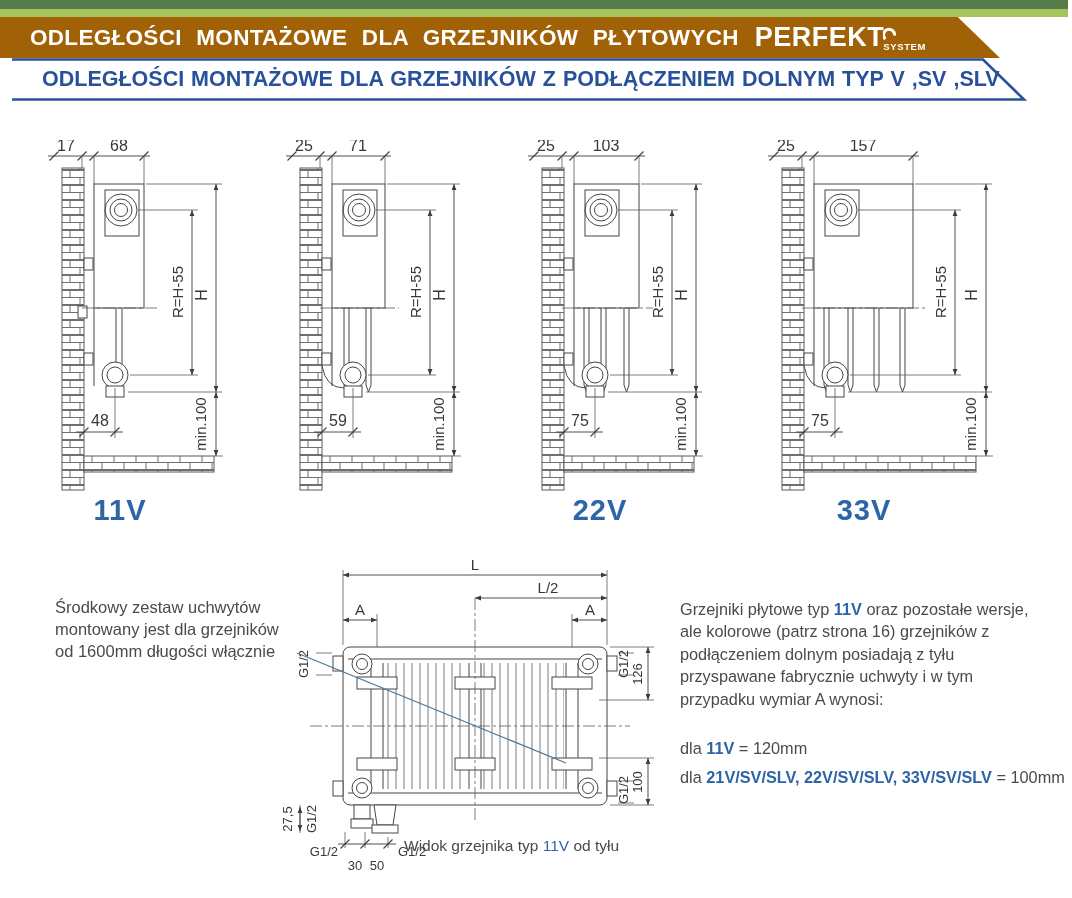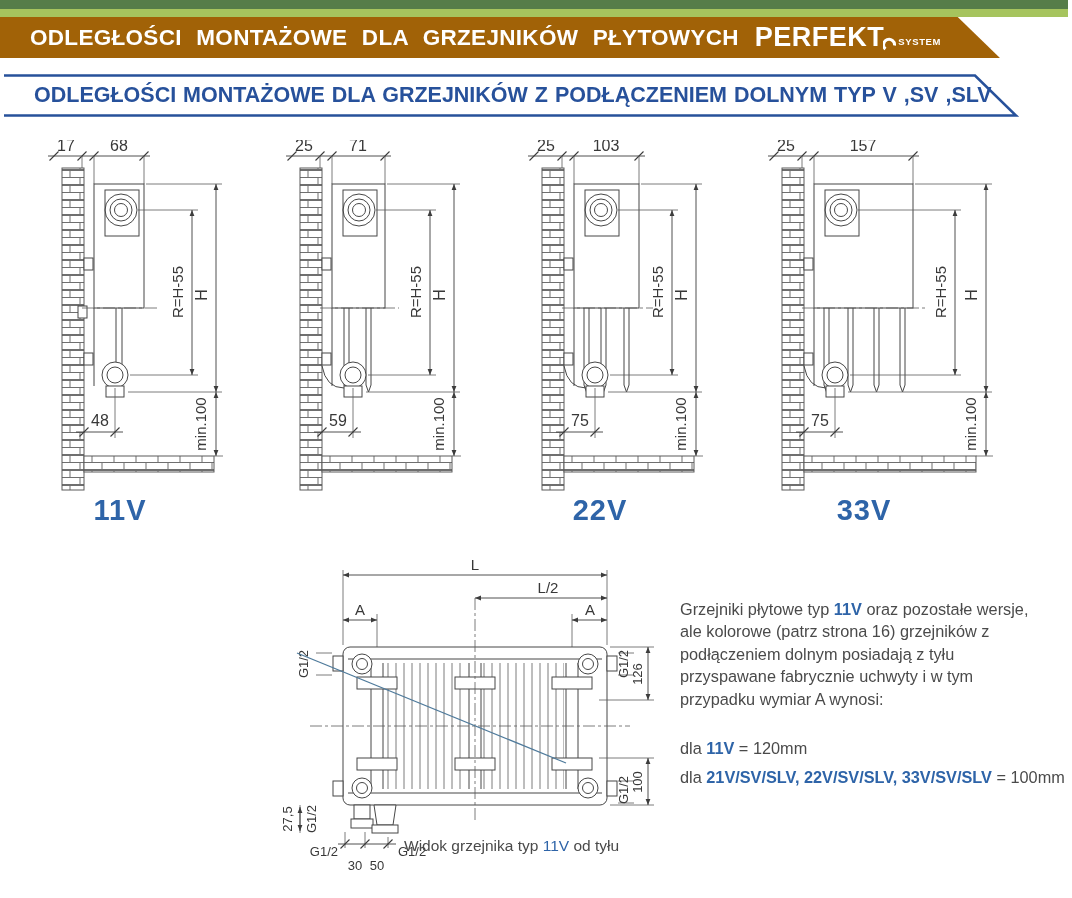--- a/index.html
+++ b/index.html
@@ -17,23 +17,23 @@
     background:#a16207;
     clip-path:polygon(0 0, 95.2% 0, 99.4% 100%, 0 100%);
     display:flex; align-items:center;
   }
   .banner-title {
     margin-left:30px; color:#ffffff; font-size:22.5px; font-weight:700;
     letter-spacing:.3px; word-spacing:8px; white-space:nowrap;
   }
   .brand { display:flex; align-items:flex-end; margin-left:16px; color:#fff; }
   .brand-main { font-size:27px; font-weight:800; letter-spacing:.5px; line-height:1; }
-  .brand-tail { display:flex; flex-direction:row; align-items:flex-start; margin-left:-1px; }
+  .brand-tail { display:flex; flex-direction:column; align-items:flex-start; margin-left:-1px; }
   .brand-sub { font-size:9.5px; font-weight:600; letter-spacing:.6px; line-height:1; margin-top:1px; }
-  .banner-white { position:absolute; top:58px; left:4px; width:1020px; height:43px;margin-top:16px; }
+  .banner-white { position:absolute; top:58px; left:12px; width:1020px; height:43px; }
   .banner-white .sub-title {
     position:absolute; top:9px; left:30px; color:#27519b;
     font-size:21.5px; font-weight:700; letter-spacing:0; word-spacing:1px; white-space:nowrap;
   }
   
   .diag { position:absolute; top:140px; }
   #d1 { left:20px; }  #d2 { left:258px; }  #d3 { left:500px; }  #d4 { left:740px; }
   .type-label {
     position:absolute; top:354px; width:120px; text-align:center;
     font-size:29px; font-weight:600; color:#2e64a8; letter-spacing:1px;
@@ -356,20 +356,25 @@
     <use href="#tk" x="64" y="292"></use>
         <use href="#tk" x="95" y="292"></use>
     <text class="dtb" x="80" y="286" text-anchor="middle">75</text>
   </g>
 </svg>
 <div class="type-label" style="left:64px">33V</div>
 </div>
 
 <div id="bottom">
 
+  <div class="note-left">
+    <div>Środkowy zestaw uchwytów</div>
+    <div>montowany jest dla grzejników</div>
+    <div>od 1600mm długości włącznie</div>
+  </div>
 
   <svg id="rear" width="420" height="320" viewBox="0 0 420 320">
     <g>
       <line class="lt" x1="63" y1="10" x2="63" y2="85"></line>
       <line class="lt" x1="327" y1="10" x2="327" y2="85"></line>
       <line class="dm" x1="63" y1="15" x2="327" y2="15" marker-start="url(#ar)" marker-end="url(#ar)"></line>
       <text class="dt" x="195" y="10" text-anchor="middle">L</text>
       <line class="dm" x1="195" y1="38" x2="327" y2="38" marker-start="url(#ar)" marker-end="url(#ar)"></line>
       <text class="dt" x="268" y="33" text-anchor="middle">L/2</text>
       <line class="lt" x1="97" y1="54" x2="97" y2="103"></line>

